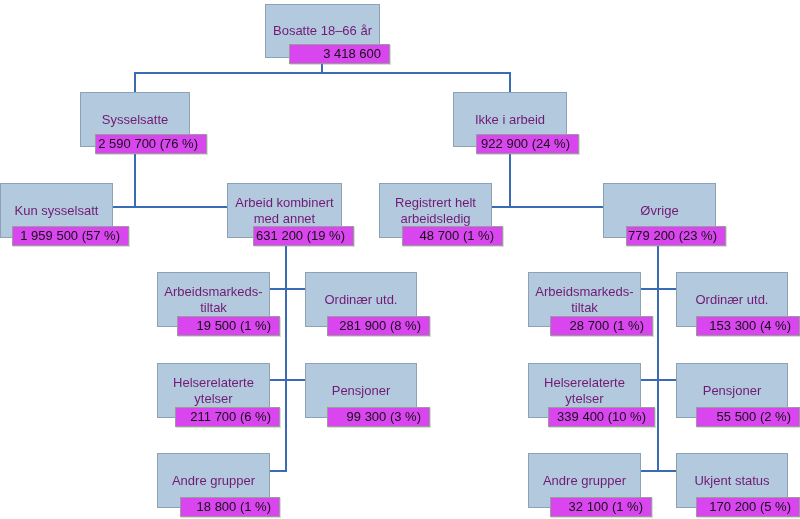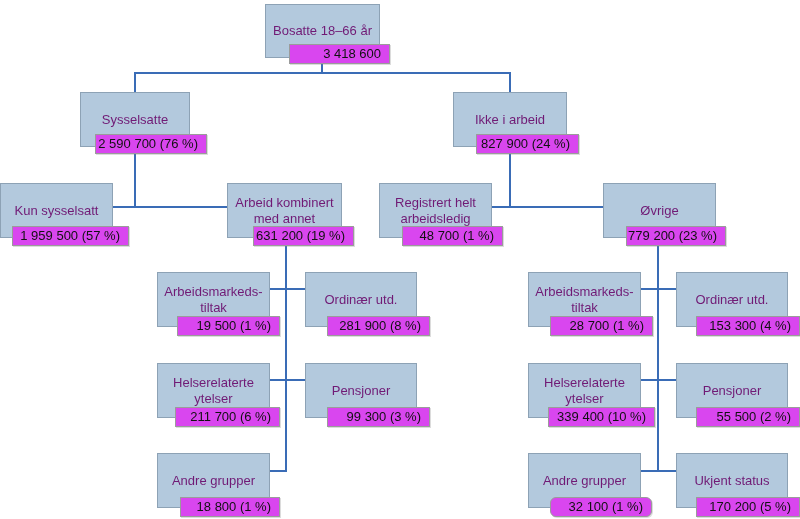--- a/index.html
+++ b/index.html
@@ -54,21 +54,21 @@
   <div class="val" style="left:289px; top:44px; width:101px;">3 418 600</div>
 
   <div class="box" style="left:80px; top:92px; width:110px; height:55px;">
     <span>Sysselsatte</span>
   </div>
   <div class="val" style="left:95px; top:134px; width:112px;">2 590 700 (76 %)</div>
 
   <div class="box" style="left:453px; top:92px; width:114px; height:55px;">
     <span>Ikke i arbeid</span>
   </div>
-  <div class="val" style="left:476px; top:134px; width:103px;">827 900 (24 %)</div>
+  <div class="val" style="left:476px; top:134px; width:103px;">922 900 (24 %)</div>
 
   <div class="box" style="left:0px; top:183px; width:113px; height:55px;">
     <span>Kun sysselsatt</span>
   </div>
   <div class="val" style="left:12px; top:226px; width:117px;">1 959 500 (57 %)</div>
 
   <div class="box" style="left:227px; top:183px; width:115px; height:55px;">
     <span>Arbeid kombinert med annet</span>
   </div>
   <div class="val" style="left:253px; top:226px; width:101px;">631 200 (19 %)</div>
@@ -124,20 +124,20 @@
   <div class="val" style="left:548px; top:407px; width:107px;">339 400 (10 %)</div>
 
   <div class="box" style="left:676px; top:363px; width:112px; height:55px;">
     <span>Pensjoner</span>
   </div>
   <div class="val" style="left:696px; top:407px; width:104px;">55 500 (2 %)</div>
 
   <div class="box" style="left:528px; top:453px; width:113px; height:55px;">
     <span>Andre grupper</span>
   </div>
-  <div class="val" style="left:550px; top:497px; width:102px;border-radius:6px;">32 100 (1 %)</div>
+  <div class="val" style="left:550px; top:497px; width:102px;">32 100 (1 %)</div>
 
   <div class="box" style="left:676px; top:453px; width:112px; height:55px;">
     <span>Ukjent status</span>
   </div>
   <div class="val" style="left:696px; top:497px; width:104px;">170 200 (5 %)</div>
 
 </div>
 
 </body></html>

